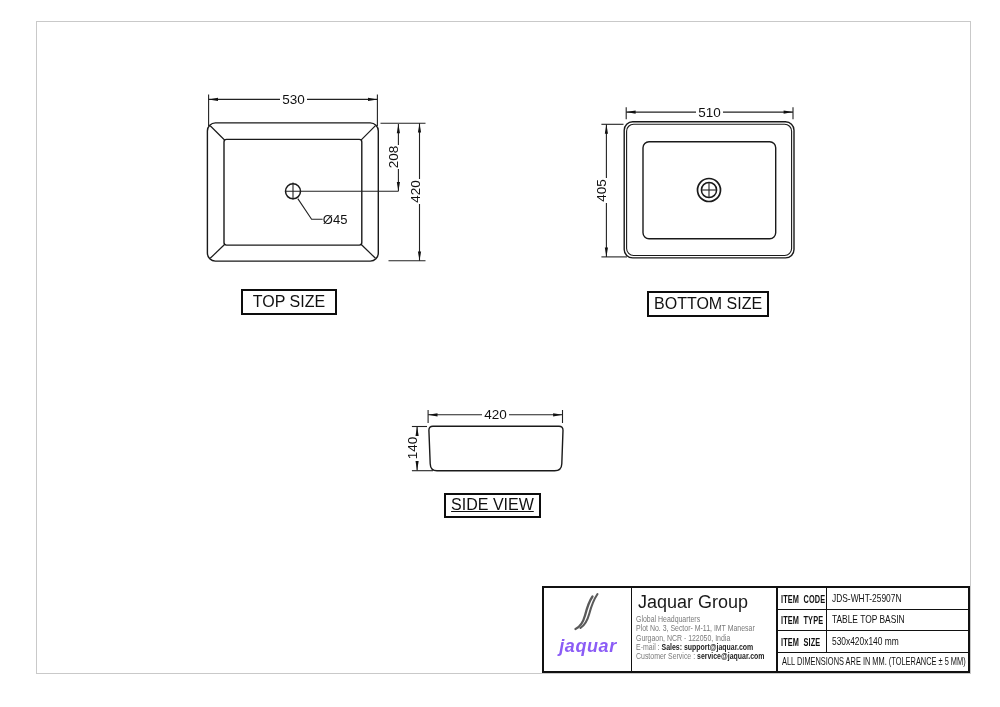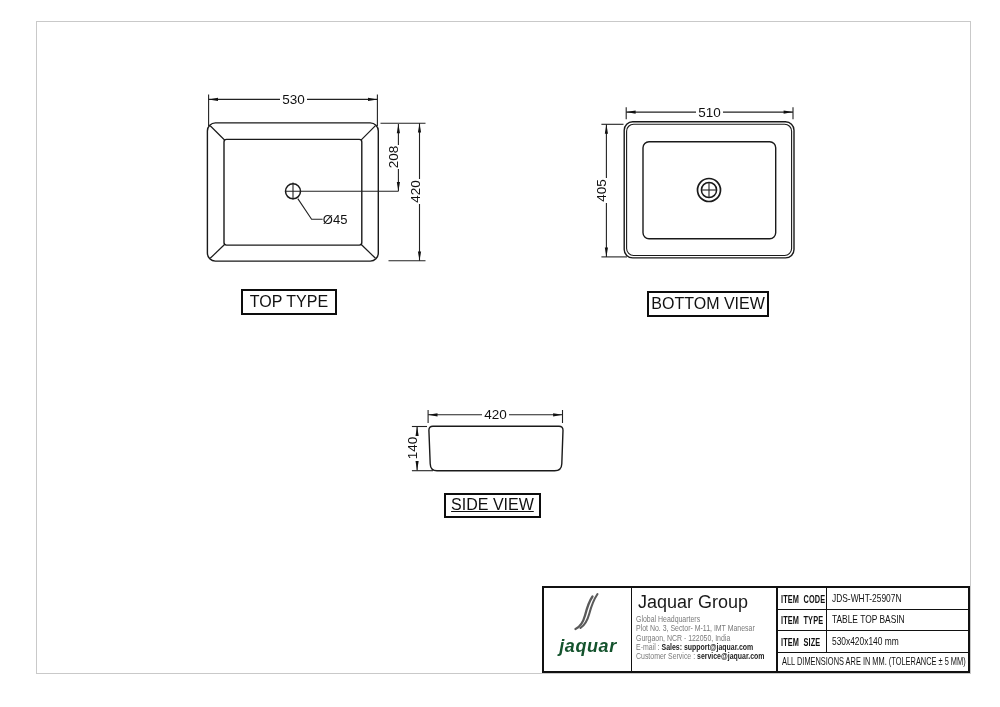--- a/index.html
+++ b/index.html
@@ -130,23 +130,23 @@
     <polygon points="417.1,426.6 415.5,436 418.7,436"></polygon>
     <polygon points="417.1,470.4 415.5,461 418.7,461"></polygon>
   </g>
 
   <g fill="#111" font-family="Liberation Sans, sans-serif" font-size="13.5">
     <text x="495.5" y="419.3" text-anchor="middle">420</text>
     <text x="417.1" y="448" text-anchor="middle" transform="rotate(-90 417.1 448)">140</text>
   </g>
 </svg>
 
-<div class="viewlabel" style="left:241px;top:288.5px;width:92px;height:22px;">TOP TYPE</div>
+<div class="viewlabel" style="left:241px;top:288.5px;width:92px;height:22px;">TOP SIZE</div>
 
-<div class="viewlabel" style="left:647.3px;top:291px;width:117.6px;height:21.5px;">BOTTOM VIEW</div>
+<div class="viewlabel" style="left:647.3px;top:291px;width:117.6px;height:21.5px;">BOTTOM SIZE</div>
 
 <div class="viewlabel" style="left:444.3px;top:492.5px;width:92.3px;height:21.9px;text-decoration:underline;">SIDE VIEW</div>
 
 <div class="abs" style="left:541.8px;top:586.3px;width:424.7px;height:83.2px;border:2px solid #111;"></div>
 
 <div class="abs" style="left:630.9px;top:587px;width:1.5px;height:85.5px;background:#111;"></div>
 
 <div class="abs" style="left:776.3px;top:587px;width:1.5px;height:85.5px;background:#111;"></div>
 
 <div class="abs" style="left:825.8px;top:587px;width:1.3px;height:64.6px;background:#111;"></div>
@@ -157,21 +157,21 @@
 
 <div class="abs" style="left:777px;top:651.6px;width:192px;height:1.4px;background:#111;"></div>
 
 <svg class="abs" style="left:566px;top:591px;" width="40" height="42" viewBox="0 0 40 42">
   <g fill="none" stroke="#5a5a5a" stroke-linecap="round">
     <path d="M9.5 38 C15 35.5 17.5 30 19 24.5 C20.7 18 23 10.5 26.5 5.5" stroke-width="2.3"></path>
     <path d="M14.5 37 C19 34 21.7 28.5 23.2 23 C24.9 16.5 27.5 9 31.5 3" stroke-width="2.1"></path>
   </g>
 </svg>
 
-<div class="abs" style="left:555px;top:636px;width:66px;text-align:center;color:#14532d;font-size:18px;font-weight:bold;font-style:italic;letter-spacing:0.6px;">jaquar</div>
+<div class="abs" style="left:555px;top:636px;width:66px;text-align:center;color:#8b5cf6;font-size:18px;font-weight:bold;font-style:italic;letter-spacing:0.6px;">jaquar</div>
 
 <div class="abs" style="left:638px;top:592px;color:#1a1a1a;font-size:18px;letter-spacing:0;white-space:nowrap;">Jaquar Group</div>
 
 <div class="abs" style="left:635.5px;top:615.2px;color:#7a7a7a;font-size:8.8px;line-height:9.3px;transform:scaleX(0.79);transform-origin:left top;white-space:nowrap;">
   Global Headquarters<br>
   Plot No. 3, Sector- M-11, IMT Manesar<br>
   Gurgaon, NCR - 122050, India<br>
   E-mail : <b style="color:#222;">Sales: support@jaquar.com</b><br>
   Customer Service : <b style="color:#222;">service@jaquar.com</b>
 </div>

